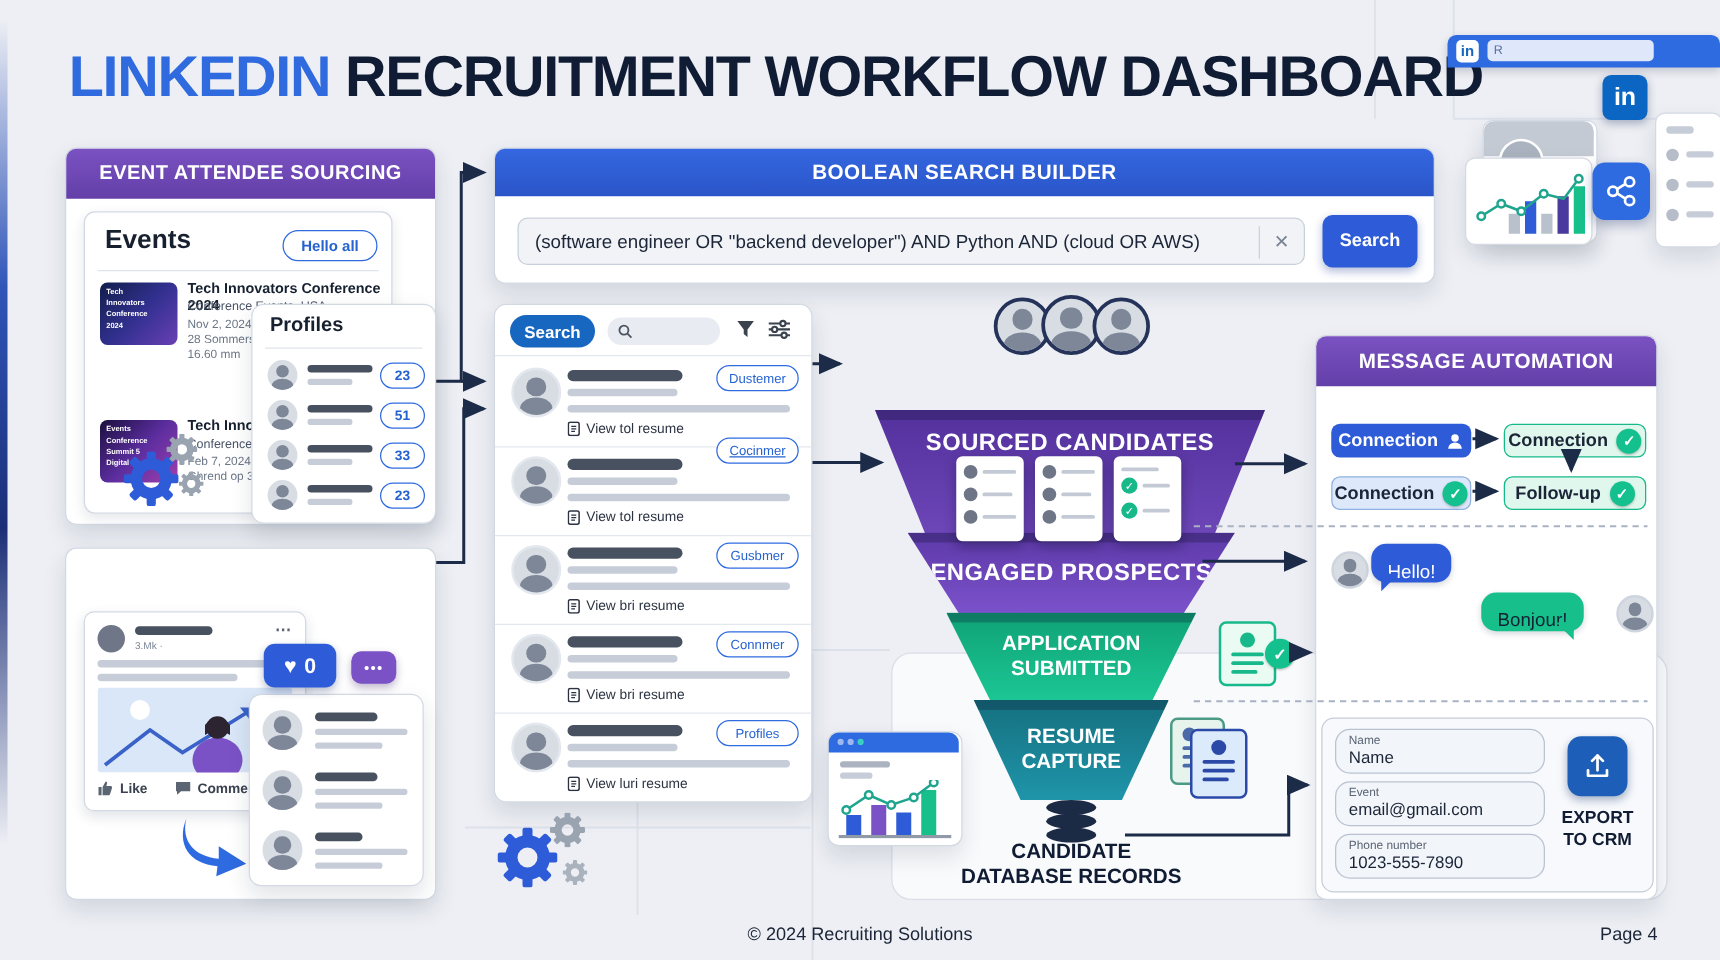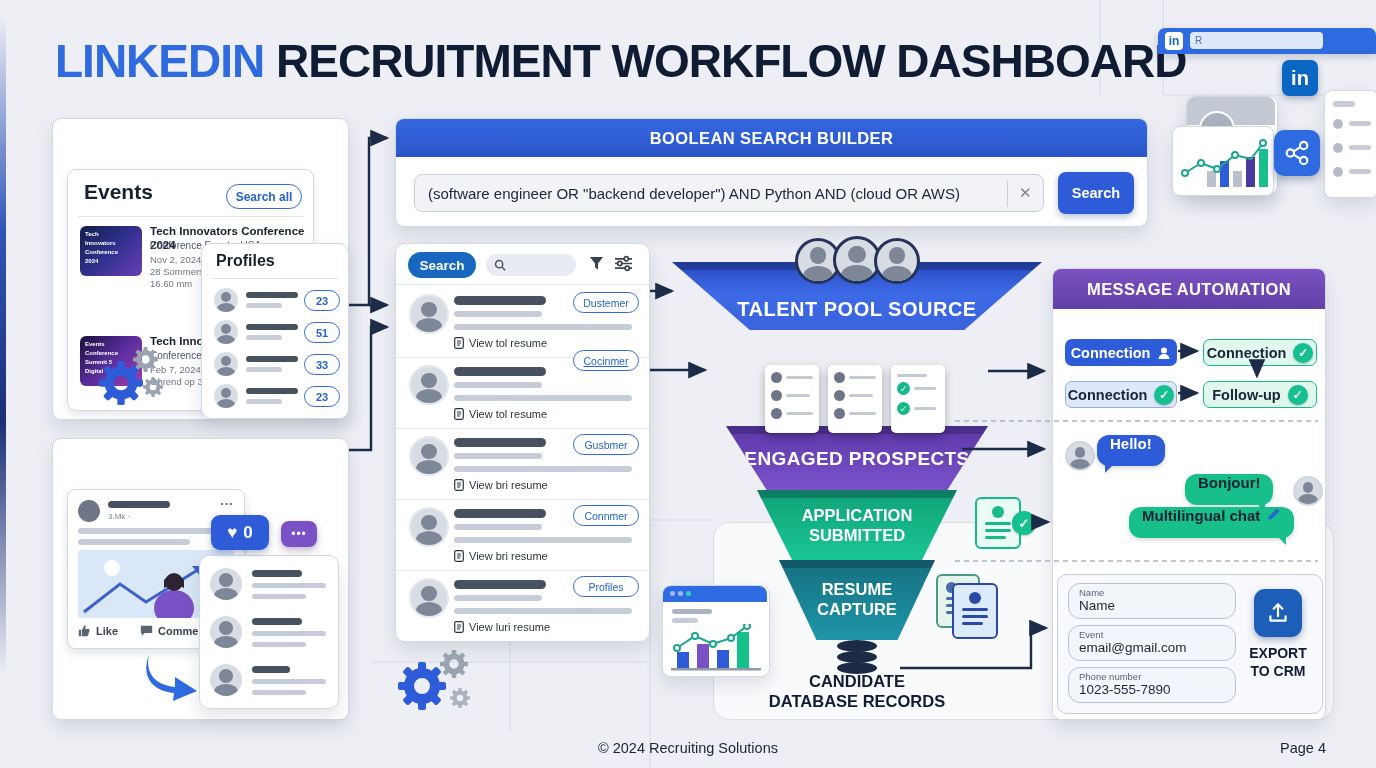--- a/index.html
+++ b/index.html
@@ -19,21 +19,21 @@
   .badge{position:absolute;border:1.5px solid #2f6bdf;color:#2563d0;background:#fff;border-radius:99px;font-size:10.5px;display:flex;align-items:center;justify-content:center;}
   .trap{position:absolute;display:flex;align-items:center;justify-content:center;color:#fff;font-weight:bold;text-align:center;}
   .trap::before{content:"";position:absolute;left:0;top:0;width:100%;height:8px;background:rgba(10,16,44,.26);}
   .fdoc{position:absolute;width:54px;height:68px;background:#fff;border-radius:5px;box-shadow:0 4px 9px rgba(5,10,30,.3);padding:7px 6px;box-sizing:border-box;}
   .fdoc .mrow{display:flex;align-items:center;gap:4px;margin-bottom:7px;}
   .fdoc .mav{width:11px;height:11px;border-radius:50%;background:#6d7587;flex:0 0 auto;}
   .fdoc .mln{height:3px;border-radius:2px;background:#c3cad6;}
   .mchk{width:13px;height:13px;border-radius:50%;background:#17b98a;color:#fff;font-size:9px;display:flex;align-items:center;justify-content:center;flex:0 0 auto;}
   .mpill{position:absolute;height:27px;border-radius:7px;display:flex;align-items:center;justify-content:center;gap:7px;font-size:14.5px;font-weight:bold;box-sizing:border-box;}
   .chk{width:20px;height:20px;border-radius:50%;background:#14c18e;color:#fff;font-size:12px;font-weight:bold;display:flex;align-items:center;justify-content:center;box-shadow:0 1px 2px rgba(0,0,0,.25);flex:0 0 auto;}
-  .bub{position:absolute;border-radius:12px;display:flex;align-items:flex-start;justify-content:center;gap:6px;font-weight:bold;font-size:15px;padding:0 13px;height:31px;box-shadow:0 2px 5px rgba(10,20,50,.18);}
+  .bub{position:absolute;border-radius:12px;display:flex;align-items:flex-end;justify-content:center;gap:6px;font-weight:normal;font-size:15px;padding:0 13px;height:31px;box-shadow:0 2px 5px rgba(10,20,50,.18);}
   .bub.blue{background:#2e5bd8;color:#fff;}
   .bub.green{background:#17c08b;color:#123;}
   .bub.blue::after{content:"";position:absolute;left:8px;bottom:-7px;border:8px solid transparent;border-top-color:#2e5bd8;border-left-color:#2e5bd8;border-width:7px;}
   .bub.green.tail::after{content:"";position:absolute;right:8px;bottom:-7px;border:7px solid transparent;border-top-color:#17c08b;border-right-color:#17c08b;}
   .field{position:absolute;width:168px;height:36px;background:#f2f5f9;border:1px solid #b9c2d0;border-radius:12px;padding:3px 10px;box-sizing:border-box;}
   .field .flabel{font-size:9.5px;color:#5a6474;}
   .field .fvalue{font-size:13.5px;color:#1b2537;}
   .sidedoc{position:absolute;border-radius:6px;box-sizing:border-box;padding:6px;}
   .gline{stroke:#dde2ea;stroke-width:1.5;}
   .hdr-ico{position:absolute;}
@@ -117,23 +117,24 @@
             <circle cx="10" cy="18" r="4.4"></circle>
             <circle cx="26" cy="9" r="4.4"></circle>
             <circle cx="26" cy="27" r="4.4"></circle>
             <path d="M14,16 L22,11 M14,20 L22,25"></path>
           </g>
         </svg>
     </div>
   </div>
 
   <div class="panel" style="left:52px;top:118px;width:295px;height:300px;">
+    <div class="phead purple" style="font-size:16px;">EVENT ATTENDEE SOURCING</div>
     <div class="panel" style="left:14px;top:50px;width:245px;height:240px;box-shadow:0 4px 10px rgba(20,30,60,.10);">
       <div class="abs" style="left:16px;top:10px;font-size:21px;font-weight:bold;color:#16202f;">Events</div>
-      <div class="abs" style="left:158px;top:14px;width:74px;height:23px;border:1.5px solid #2f6bdf;border-radius:99px;color:#2563d0;font-size:12px;font-weight:bold;display:flex;align-items:center;justify-content:center;">Search all</div>
+      <div class="abs" style="left:158px;top:14px;width:74px;height:23px;border:1.5px solid #2f6bdf;border-radius:99px;color:#2563d0;font-size:12px;font-weight:bold;display:flex;align-items:center;justify-content:center;">Hello all</div>
       <div class="abs" style="left:10px;top:46px;width:225px;height:1px;background:#dfe3ea;"></div>
 
       <div>
         <div class="thumb pre" style="left:12px;top:56px;background:linear-gradient(135deg,#121e4a,#31308f,#6a3fb5);">Tech
 Innovators
 Conference
 2024</div>
         <div class="abs" style="left:82px;top:55px;width:158px;font-size:11.5px;font-weight:bold;color:#16202f;line-height:1.2;">Tech Innovators Conference 2024</div>
         <div class="abs" style="left:82px;top:70px;font-size:10px;color:#4a5568;">Conference Events, USA</div>
         <div class="abs" style="left:82px;top:84px;font-size:9.5px;color:#6b7686;">Nov 2, 2024</div>
@@ -399,22 +400,22 @@
         </g>
       <rect x="2" y="44" width="90" height="2.5" fill="#8f99a8"></rect>
     </svg>
   </div>
 
   <div class="abs" style="left:795px;top:238px;z-index:3;">
     <div class="avatar" style="left:0;top:0;width:40px;height:40px;border:3px solid #25335a;"></div>
     <div class="avatar" style="left:38px;top:-2px;width:42px;height:42px;border:3px solid #25335a;"></div>
     <div class="avatar" style="left:79px;top:0;width:40px;height:40px;border:3px solid #25335a;"></div>
   </div>
-  <div class="trap" style="left:672px;top:262px;width:370px;height:68px;clip-path:polygon(0 0,100% 0,79% 100%,21% 100%);background:linear-gradient(180deg,#2748bc 0%,#3d6ae6 45%,#3a63dd 100%);">
-    <span style="font-size:20px;margin-top:26px;letter-spacing:.5px;">TALENT POOL SOURCE</span>
+  <div class="trap" style="left:700px;top:328px;width:312px;height:100px;clip-path:polygon(0 0,100% 0,87% 100%,13% 100%);background:linear-gradient(180deg,#53319c,#6d46b8);align-items:flex-start;">
+    <span style="font-size:19px;margin-top:16px;letter-spacing:.4px;">SOURCED CANDIDATES</span>
   </div>
 
   <div class="fdoc" style="left:765px;top:365px;z-index:3;">
     <div class="mrow">
         <span class="mav"></span>
         <span class="mln" style="width:28px;"></span>
       </div>
     <div class="mrow">
         <span class="mav"></span>
         <span class="mln" style="width:24px;"></span>
@@ -515,26 +516,20 @@
     </div>
 
     <div class="avatar" style="left:12px;top:172px;width:26px;height:26px;border:2px solid #cfd5df;"></div>
     <div class="bub blue" style="left:44px;top:166px;">
         <span>Hello!</span>
       </div>
     <div class="bub green tail" style="left:132px;top:205px;">
         <span>Bonjour!</span>
       </div>
     <div class="avatar" style="left:240px;top:207px;width:26px;height:26px;border:2px solid #cfd5df;"></div>
-    <div class="bub green tail" style="left:76px;top:238px;">
-      <span>Multilingual chat</span>
-      <svg width="15" height="15" viewBox="0 0 16 16">
-          <path d="M2,13 L3,10 L10.5,2.5 L13.5,5.5 L6,13 Z M11.5,1.5 L14.5,4.5 L13.5,5.5 L10.5,2.5 Z" fill="#2a5bd7" opacity=".85"></path>
-        </svg>
-    </div>
 
     <div class="abs" style="left:4px;top:305px;width:264px;height:138px;background:#f7f9fc;border:1px solid #c6cdd8;border-radius:10px;">
       <div class="field" style="left:10px;top:8px;">
         <div class="flabel">Name</div>
         <div class="fvalue">Name</div>
       </div>
       <div class="field" style="left:10px;top:50px;">
         <div class="flabel">Event</div>
         <div class="fvalue">email@gmail.com</div>
       </div>

